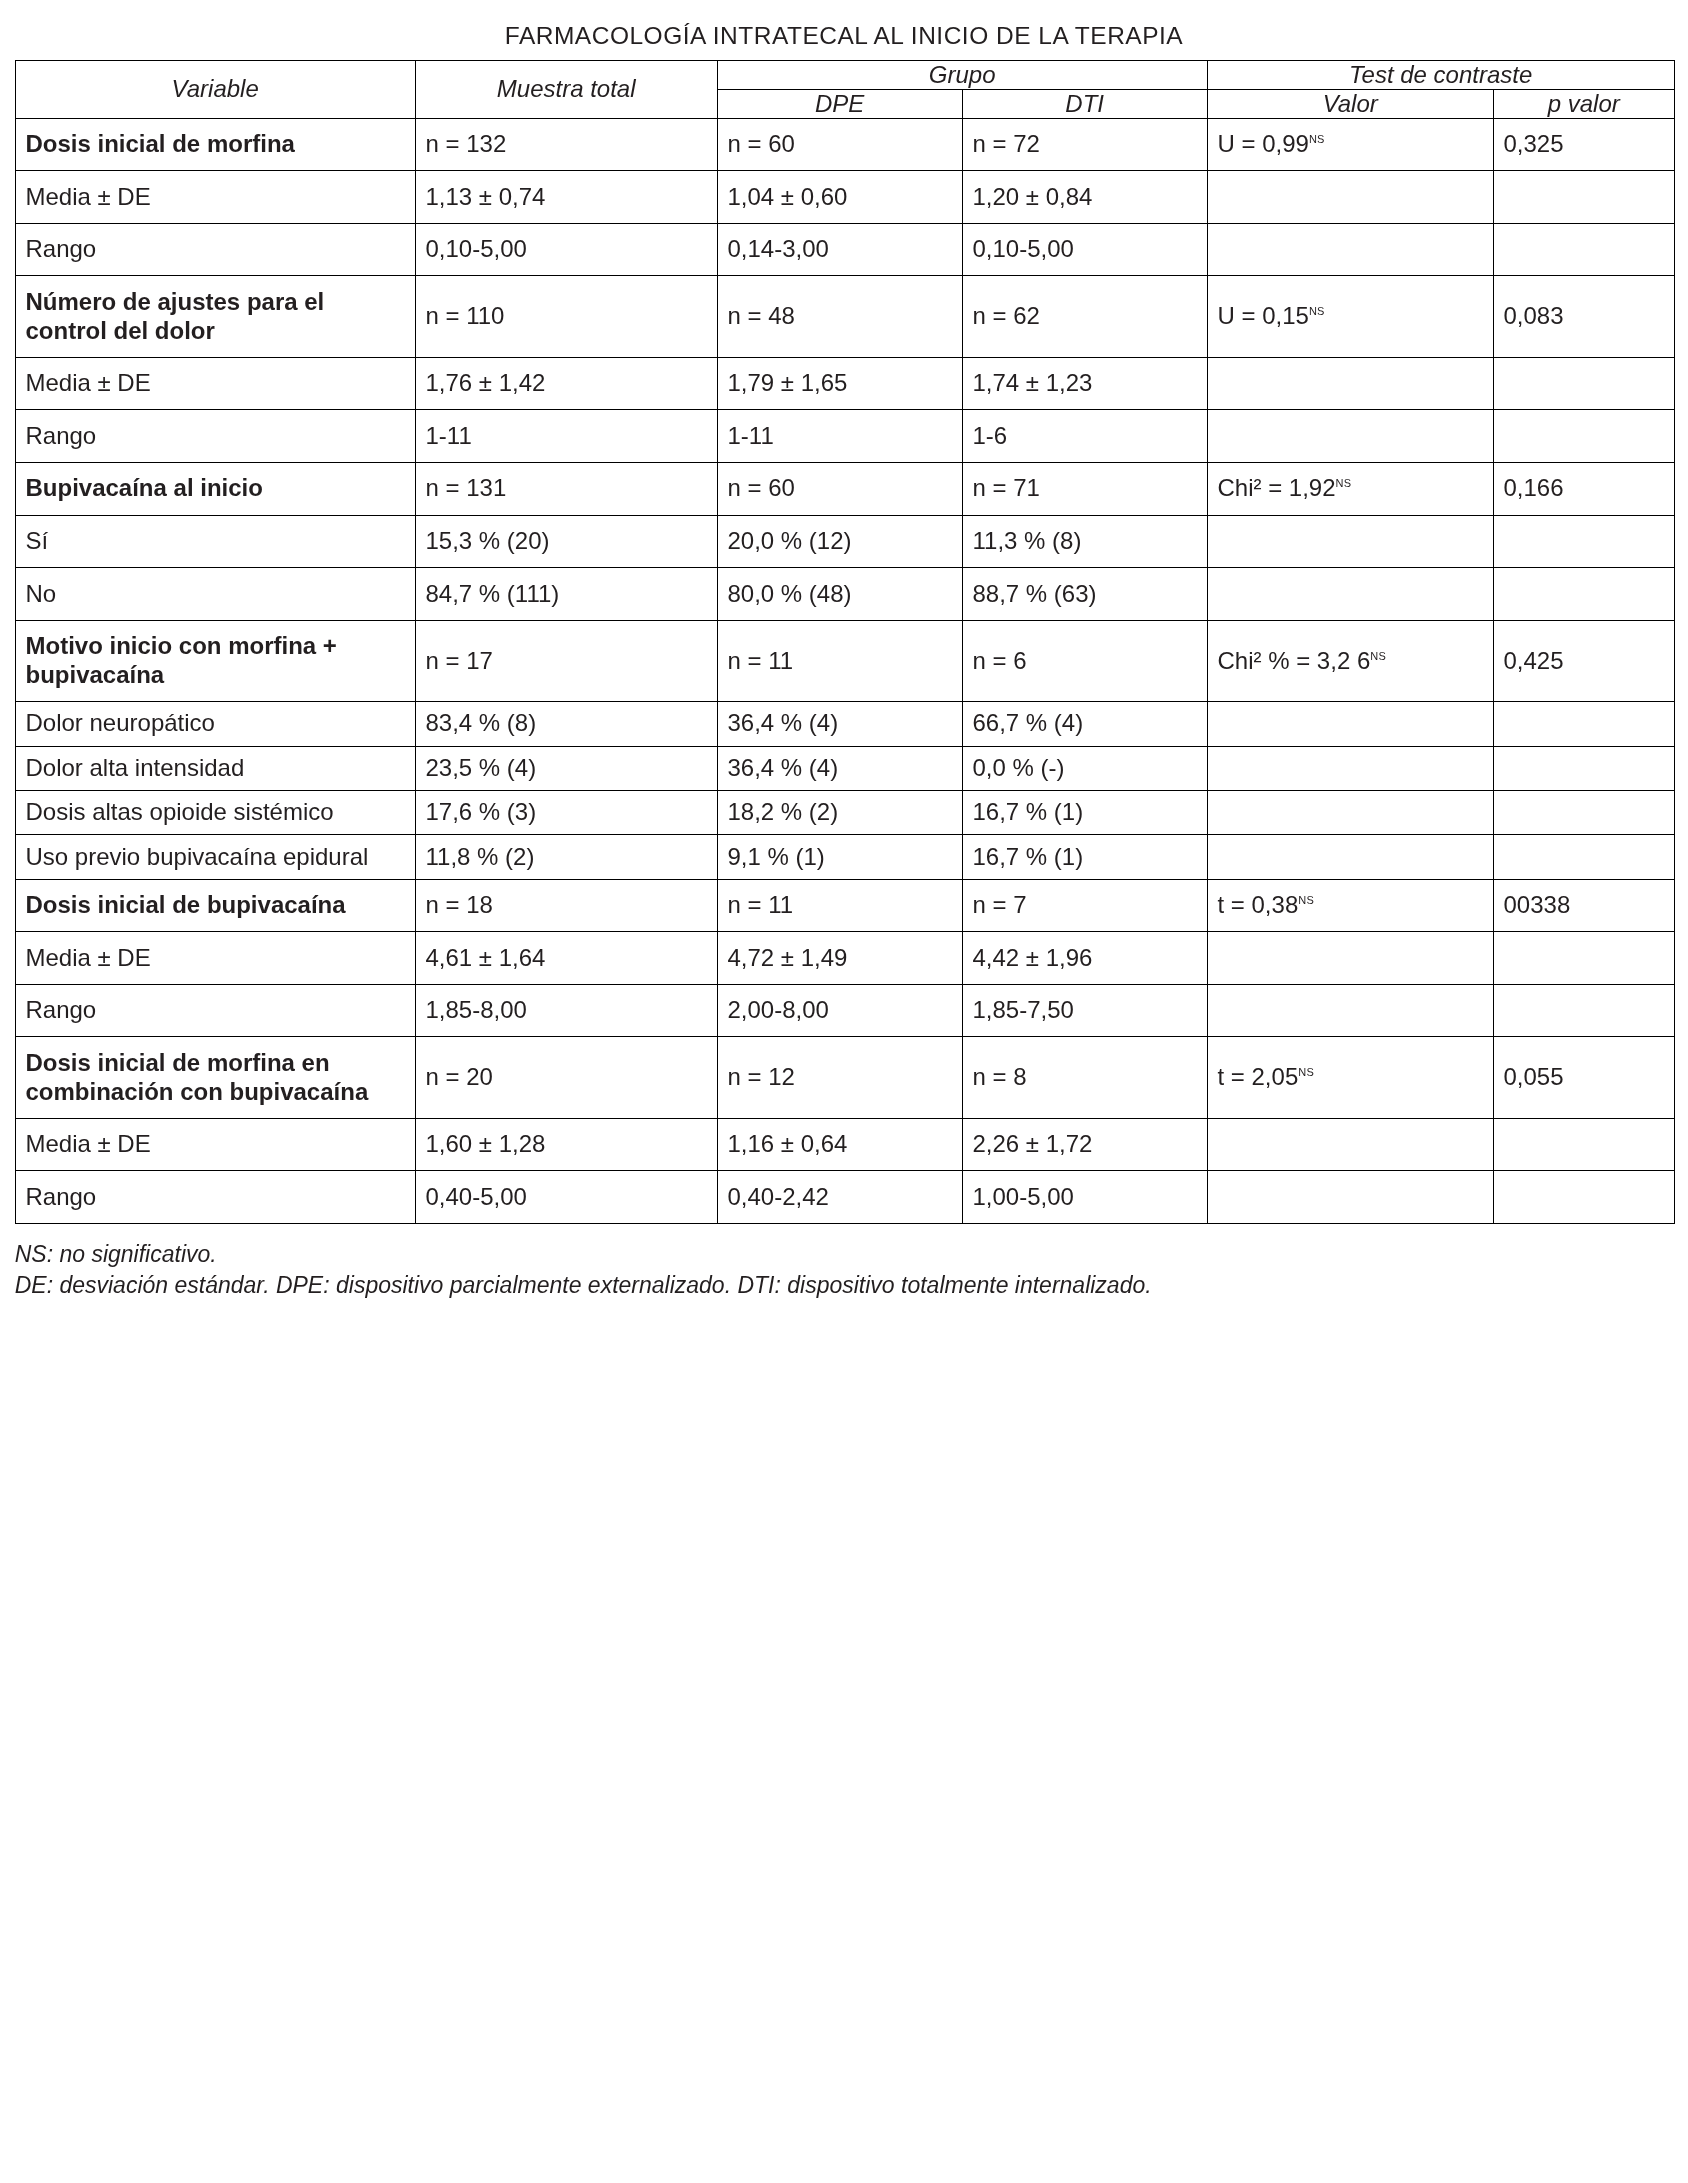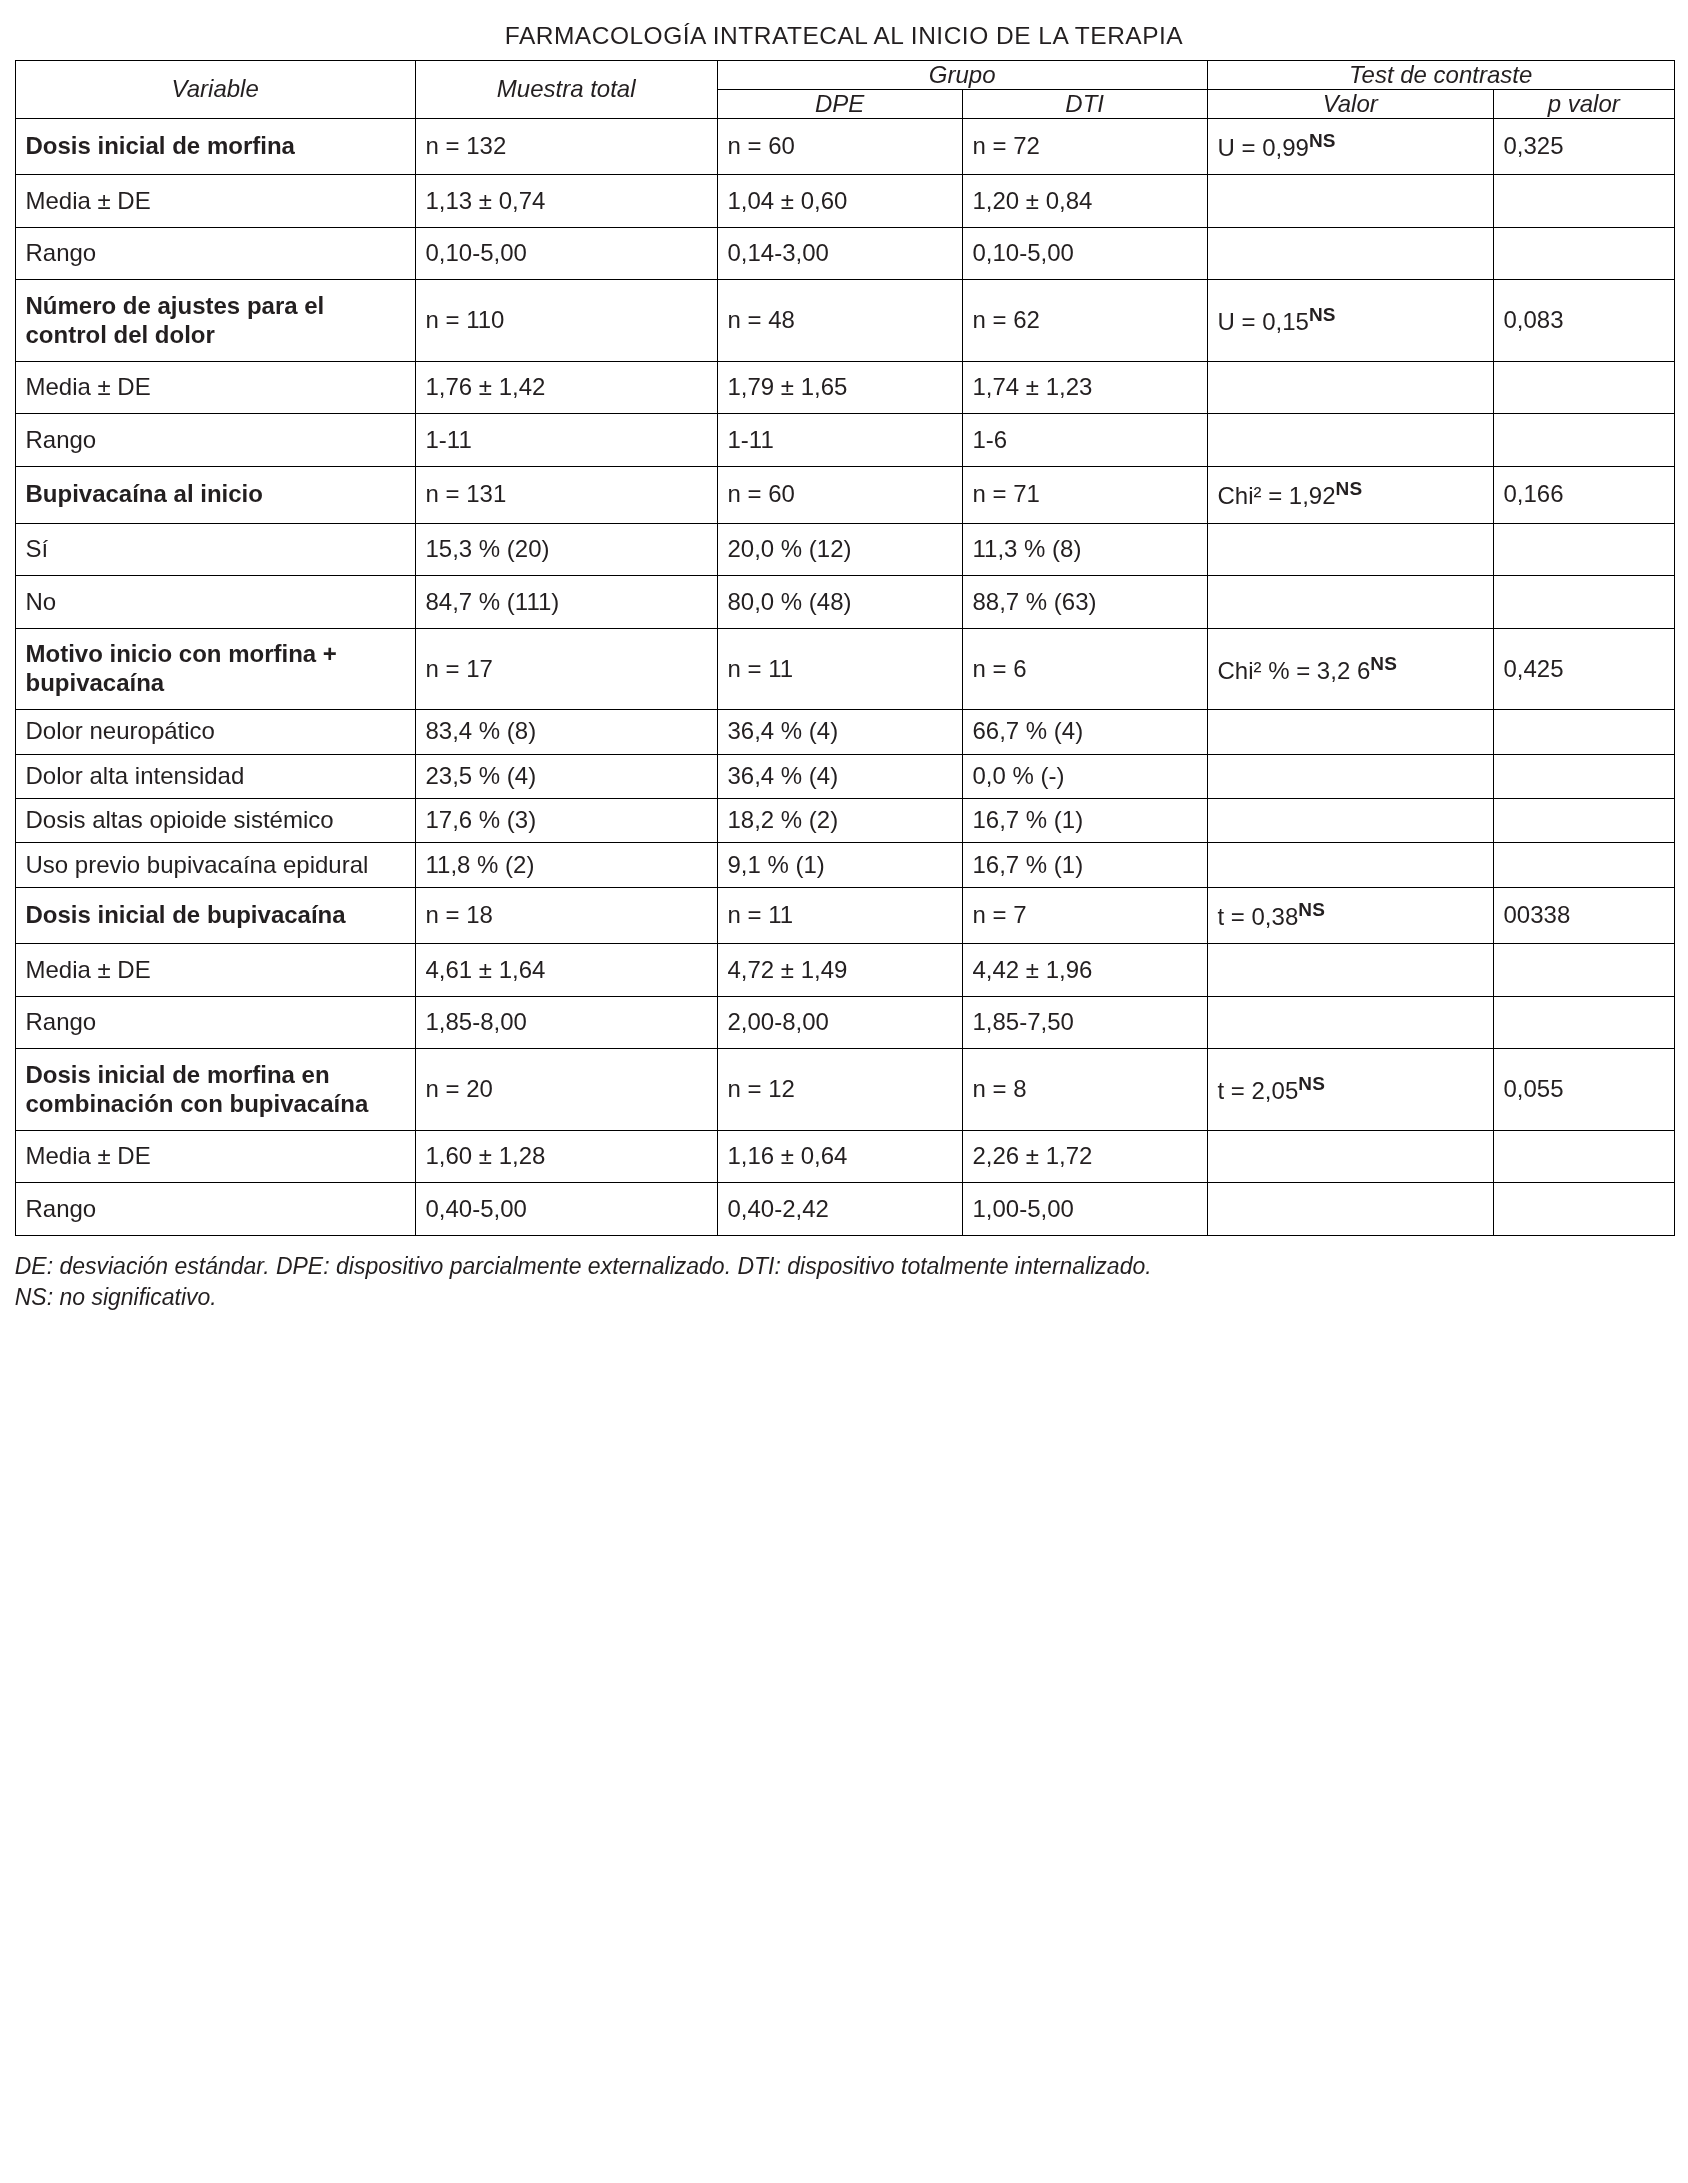--- a/index.html
+++ b/index.html
@@ -60,24 +60,23 @@
     line-height: 1.2;
   }
   .cell.bold {
     font-weight: bold;
   }
   .cell.tight {
     padding-top: 7.3px;
     padding-bottom: 7.3px;
   }
   .sup {
-    font-size: 19px;
+    font-size: 11px;
     vertical-align: super;
     letter-spacing: 0.2px;
-    font-weight: bold;
   }
   .footnote {
     margin-top: 14.7px;
     font-size: 23px;
     font-style: italic;
     color: #231f20;
     line-height: 1.35;
     max-width: 1633px;
   }
   col.c1 { width: 400px; }
@@ -517,18 +516,18 @@
             <div class="cell"><span></span></div>
           </td>
           <td>
             <div class="cell"></div>
           </td>
         </tr>
       </tbody>
   </table>
 
   <div class="footnote">
+    <div>NS: no significativo.</div>
     <div>DE: desviación estándar. DPE: dispositivo parcialmente externalizado. DTI: dispositivo totalmente internalizado.</div>
-    <div>NS: no significativo.</div>
   </div>
 
 </div>
 
 
 </body></html>

